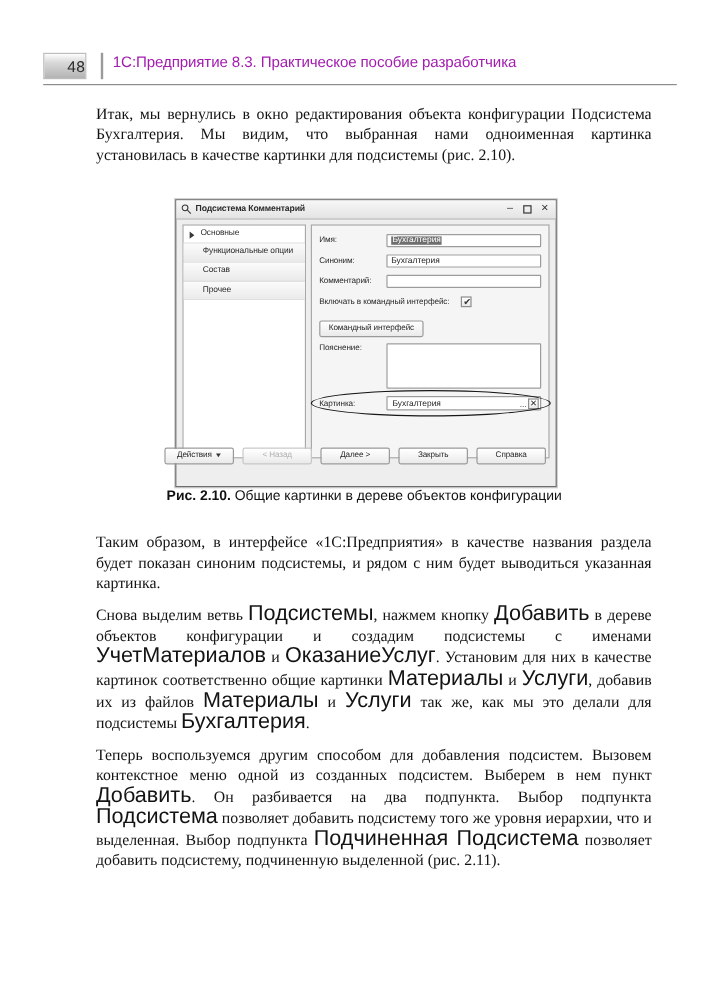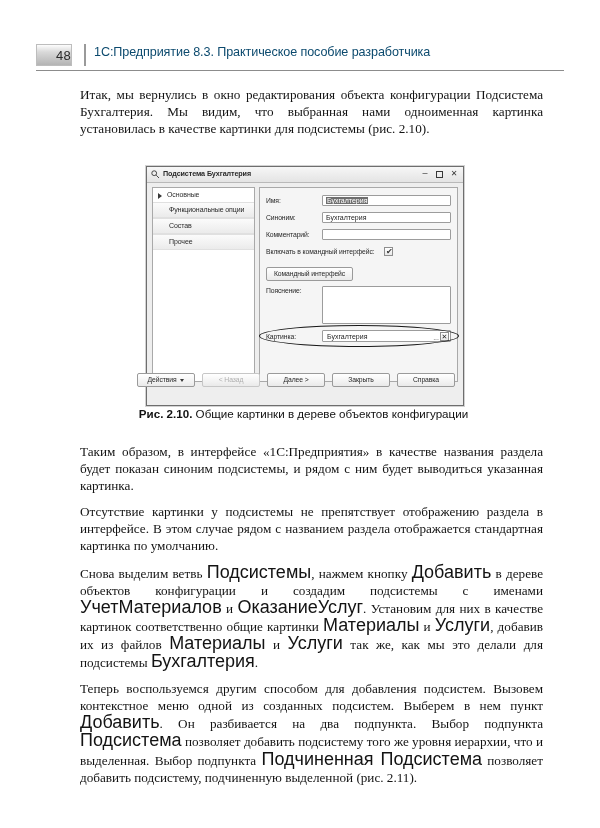--- a/index.html
+++ b/index.html
@@ -47,21 +47,21 @@
     width: 2px;
     height: 22px;
     background: #9a9a9a;
   }
   .running-title {
     position: absolute;
     left: 58px;
     top: 1px;
     font-family: "Liberation Sans", sans-serif;
     font-size: 12.6px;
-    color: #0c4a6e;
+    color: #a21caf;
     white-space: nowrap;
     letter-spacing: -0.1px;
   }
   .header-rule {
     position: absolute;
     left: 0;
     top: 26px;
     width: 528px;
     height: 1px;
     background: #8c8c8c;
@@ -388,21 +388,21 @@
 </div>
 
 <div class="figure-wrap">
   <div class="dialog">
 
     <div class="titlebar">
       <svg class="title-icon" viewBox="0 0 9 9">
         <circle cx="3.2" cy="3.2" r="2.4" fill="none" stroke="#3a3a3a" stroke-width="0.9"></circle>
         <path d="M5.2 5.2 L8 8" stroke="#3a3a3a" stroke-width="0.9"></path>
       </svg>
-      <div class="title-text">Подсистема Бухгалтерия</div>
+      <div class="title-text">Подсистема Комментарий</div>
       <div class="win-btns">
         <div class="win-btn mini">–</div>
         <div class="win-btn maxi"></div>
         <div class="win-btn">✕</div>
       </div>
     </div>
 
     <div class="dialog-body">
 
       <div class="nav-panel">
@@ -481,16 +481,15 @@
     </div>
   </div>
 </div>
 
 <div class="figure-caption">
   <b>Рис. 2.10.</b><span> Общие картинки в дереве объектов конфигурации</span>
 </div>
 
 <div class="content" style="top:443px;">
   <p class="body">Таким образом, в интерфейсе «1С:Предприятия» в качестве названия раздела будет показан синоним подсистемы, и рядом с ним будет выводиться указанная картинка.</p>
-  <p class="body">Отсутствие картинки у подсистемы не препятствует отображению раздела в интерфейсе. В этом случае рядом с названием раздела отображается стандартная картинка по умолчанию.</p>
   <p class="body"><span>Снова выделим ветвь </span><span class="ui-term">Подсистемы</span><span>, нажмем кнопку </span><span class="ui-term">Добавить</span><span> в дереве объектов конфигурации и создадим подсистемы с именами </span><span class="ui-term">УчетМатериалов</span><span> и </span><span class="ui-term">ОказаниеУслуг</span><span>. Установим для них в качестве картинок соответственно общие картинки </span><span class="ui-term">Материалы</span><span> и </span><span class="ui-term">Услуги</span><span>, добавив их из файлов </span><span class="ui-term">Материалы</span><span> и </span><span class="ui-term">Услуги</span><span> так же, как мы это делали для подсистемы </span><span class="ui-term">Бухгалтерия</span><span>.</span></p>
   <p class="body"><span>Теперь воспользуемся другим способом для добавления подсистем. Вызовем контекстное меню одной из созданных подсистем. Выберем в нем пункт </span><span class="ui-term">Добавить</span><span>. Он разбивается на два подпункта. Выбор подпункта </span><span class="ui-term">Подсистема</span><span> позволяет добавить подсистему того же уровня иерархии, что и выделенная. Выбор подпункта </span><span class="ui-term">Подчиненная Подсистема</span><span> позволяет добавить подсистему, подчиненную выделенной (рис. 2.11).</span></p>
 </div>
 
 </body></html>

